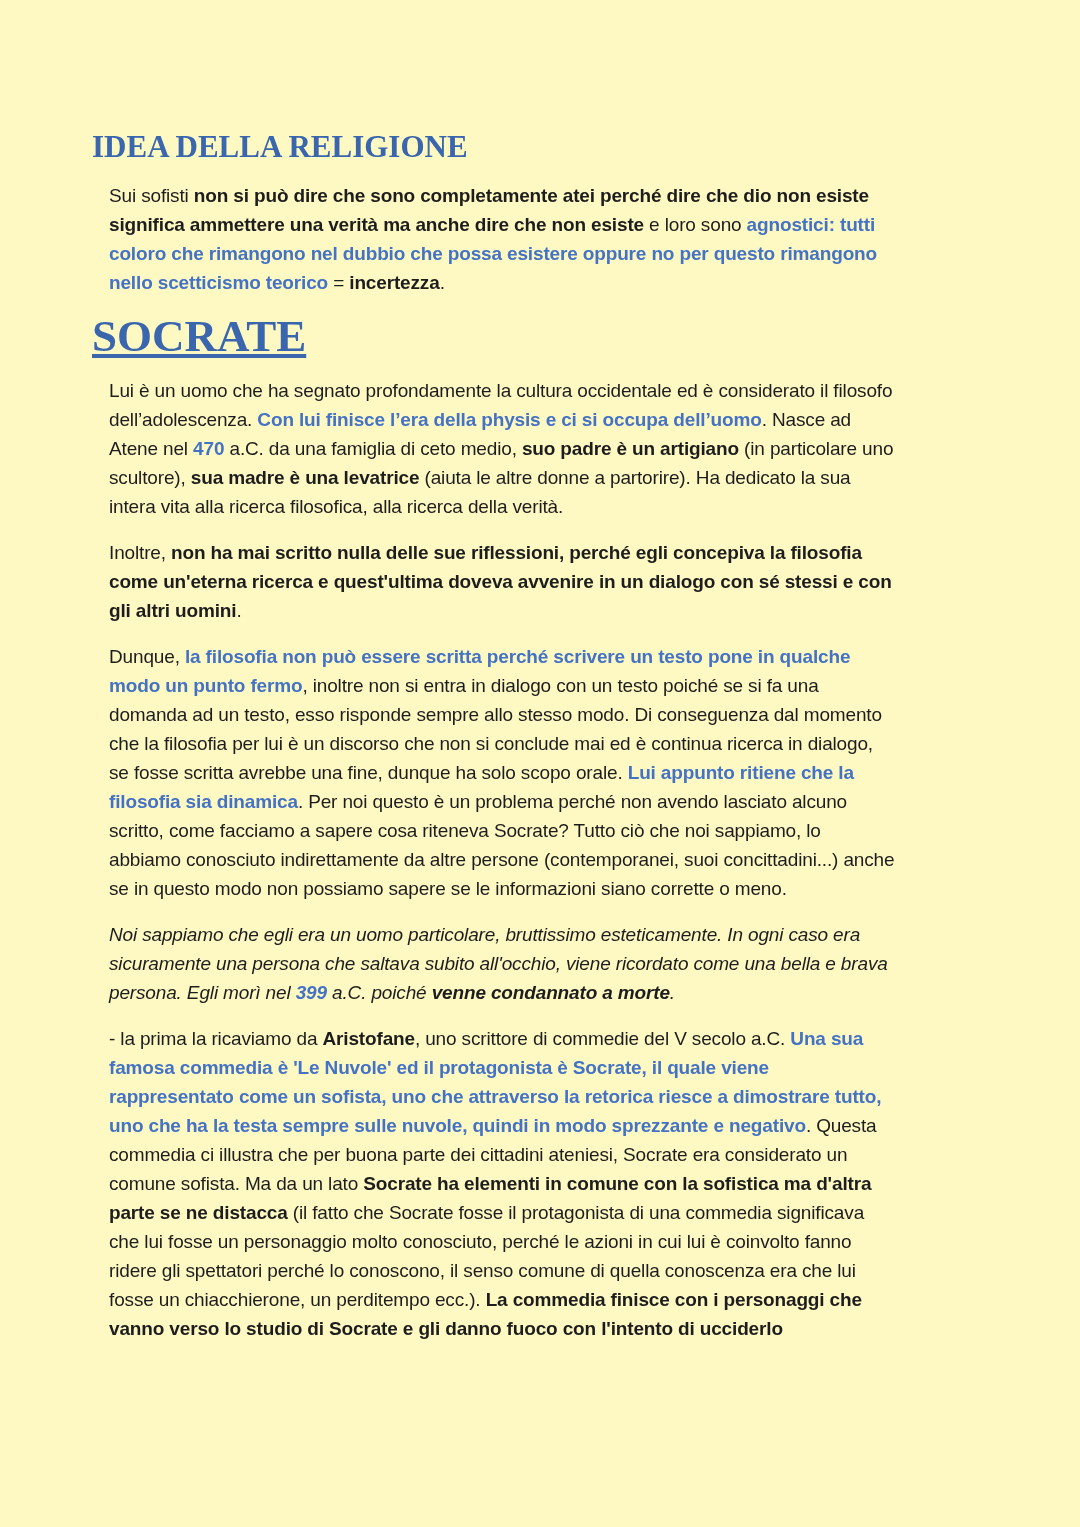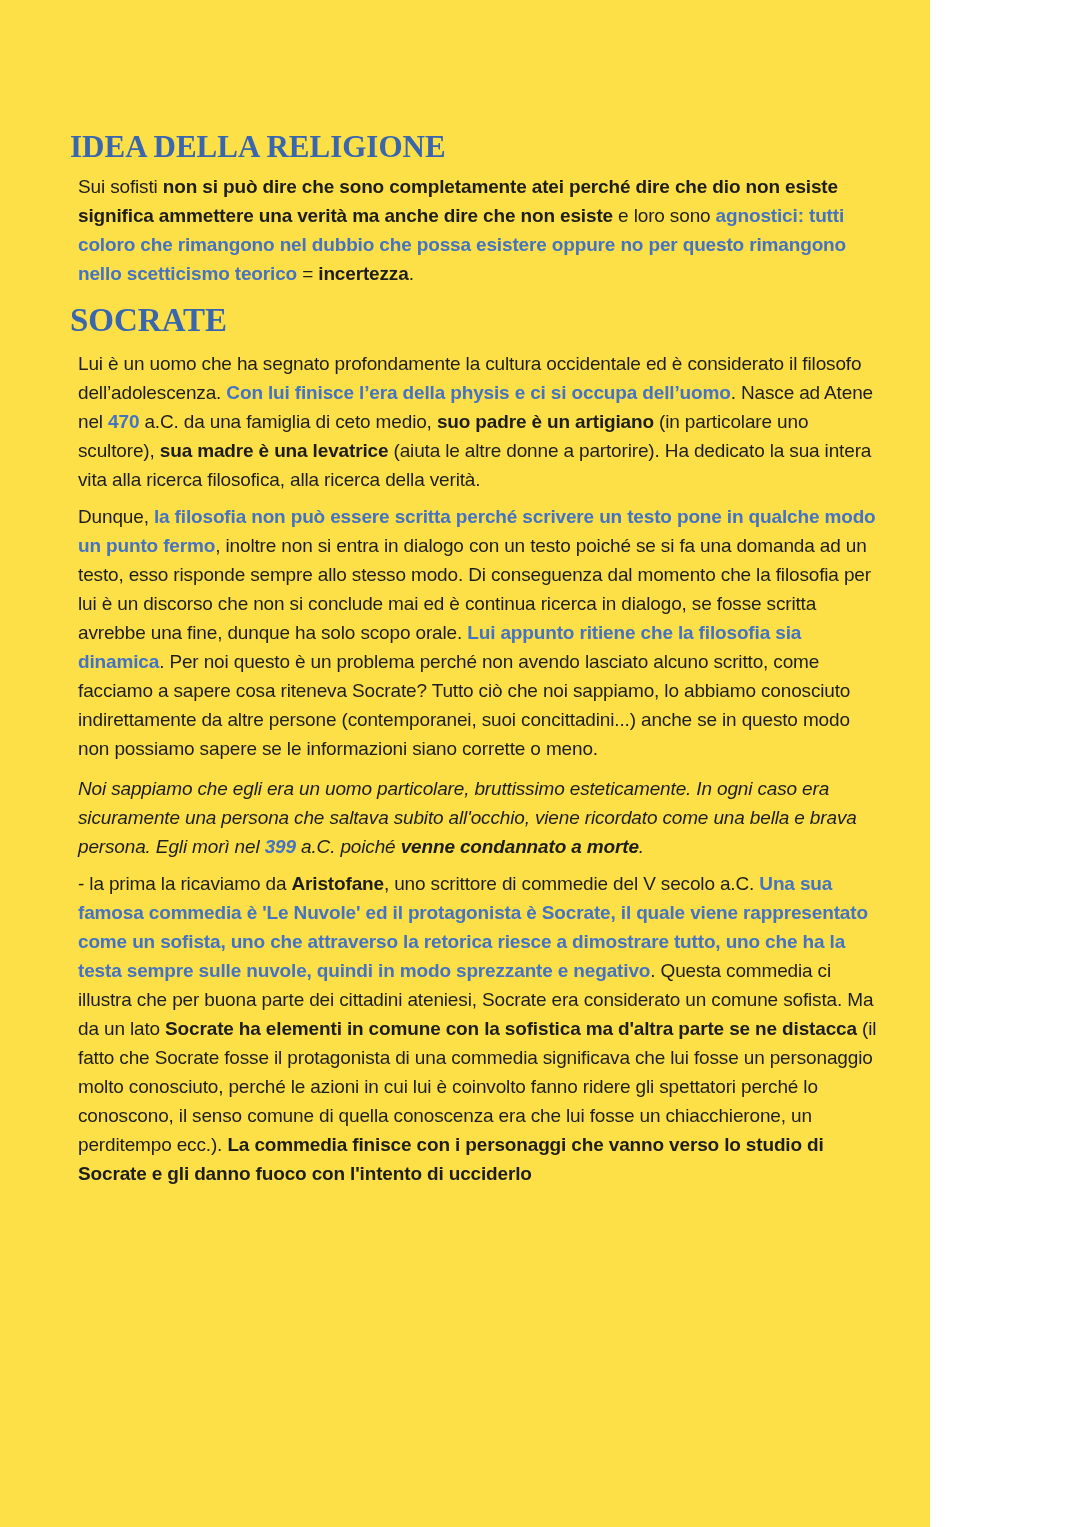--- a/index.html
+++ b/index.html
@@ -2,50 +2,51 @@
 <html><head>
 <meta charset="utf-8">
 <style>
   html, body {
     margin: 0;
     padding: 0;
     background: #ffffff;
   }
   .page {
     position: relative;
-    width: 930px;
+    width: 1080px;
     height: 1527px;
-    background: #fde047;
+    background: #fef9c3;
     box-sizing: border-box;
-    padding: 131px 128px 0 70px;
+    padding: 131px 128px 0 92px;
     overflow: hidden;
     font-family: "Liberation Sans", sans-serif;
   }
   .content {
     width: 822px;
   }
   h1.h-small {
     font-family: "Liberation Serif", serif;
     font-weight: 700;
     font-size: 31px;
     line-height: 1.05;
     color: #3a66ae;
     margin: 0 0 8px 0;
     letter-spacing: 0px;
   }
   h1.h-large {
     font-family: "Liberation Serif", serif;
     font-weight: 700;
-    font-size: 33px;
+    font-size: 45px;
     line-height: 1.0;
     color: #3a66ae;
     margin: 16px 0 12px 0;
+    text-decoration: underline;
   }
   p.para {
-    margin: 8px;
+    margin: 17px;
     font-size: 19px;
     line-height: 29px;
     color: #1d1d1d;
     letter-spacing: -0.15px;
     word-spacing: 0px;
   }
   p.para.spaced {
     margin-top: 11px;
     font-style: italic;
   }
@@ -63,20 +64,21 @@
       <h1 class="h-small">IDEA DELLA RELIGIONE</h1>
       <div class="paragraphs">
           <p class="para"><span class="run">Sui sofisti </span><span class="run bold">non si può dire che sono completamente atei perché dire che dio non esiste significa ammettere una verità ma anche dire che non esiste </span><span class="run">e loro sono </span><span class="run blue-bold">agnostici: tutti coloro che rimangono nel dubbio che possa esistere oppure no per questo rimangono nello scetticismo teorico </span><span class="run">= </span><span class="run bold">incertezza</span><span class="run">.</span></p>
         </div>
     </section>
 
     <section>
       <h1 class="h-large">SOCRATE</h1>
       <div class="paragraphs">
           <p class="para"><span class="run">Lui è un uomo che ha segnato profondamente la cultura occidentale ed è considerato il filosofo dell’adolescenza. </span><span class="run blue-bold">Con lui finisce l’era della physis e ci si occupa dell’uomo</span><span class="run">. </span><span class="run">Nasce ad Atene nel </span><span class="run blue-bold">470</span><span class="run"> a.C. da una famiglia di ceto medio, </span><span class="run bold">suo padre è un artigiano </span><span class="run">(in particolare uno scultore), </span><span class="run bold">sua madre è una levatrice </span><span class="run">(aiuta le altre donne a partorire). Ha dedicato la sua intera vita alla ricerca filosofica, alla ricerca della verità.</span></p>
+          <p class="para"><span class="run">Inoltre, </span><span class="run bold">non ha mai scritto nulla delle sue riflessioni, perché egli concepiva la filosofia come un'eterna ricerca e quest'ultima doveva avvenire in un dialogo con sé stessi e con gli altri uomini</span><span class="run">.</span></p>
           <p class="para"><span class="run">Dunque, </span><span class="run blue-bold">la filosofia non può essere scritta perché scrivere un testo pone in qualche modo un punto fermo</span><span class="run">, inoltre non si entra in dialogo con un testo poiché se si fa una domanda ad un testo, esso risponde sempre allo stesso modo. Di conseguenza dal momento che la filosofia per lui è un discorso che non si conclude mai ed è continua ricerca in dialogo, se fosse scritta avrebbe una fine, dunque ha solo scopo orale. </span><span class="run blue-bold">Lui appunto ritiene che la filosofia sia dinamica</span><span class="run">. Per noi questo è un problema perché non avendo lasciato alcuno scritto, come facciamo a sapere cosa riteneva Socrate? Tutto ciò che noi sappiamo, lo abbiamo conosciuto indirettamente da altre persone (contemporanei, suoi concittadini...) anche se in questo modo non possiamo sapere se le informazioni siano corrette o meno.</span></p>
           <p class="para spaced"><span class="run">Noi sappiamo che egli era un uomo particolare, bruttissimo esteticamente. In ogni caso era sicuramente una persona che saltava subito all'occhio, viene ricordato come una bella e brava persona. Egli morì nel </span><span class="run blue-bold">399</span><span class="run"> a.C. poiché </span><span class="run bold">venne condannato a morte</span><span class="run">.</span></p>
           <p class="para"><span class="run">- la prima la ricaviamo da </span><span class="run bold">Aristofane</span><span class="run">, uno scrittore di commedie del V secolo a.C. </span><span class="run blue-bold">Una sua famosa commedia è 'Le Nuvole' ed il protagonista è Socrate, il quale viene rappresentato come un sofista, uno che attraverso la retorica riesce a dimostrare tutto, uno che ha la testa sempre sulle nuvole, quindi in modo sprezzante e negativo</span><span class="run">. Questa commedia ci illustra che per buona parte dei cittadini ateniesi, Socrate era considerato un comune sofista. Ma da un lato </span><span class="run bold">Socrate ha elementi in comune con la sofistica ma d'altra parte se ne distacca </span><span class="run">(il fatto che Socrate fosse il protagonista di una commedia significava che lui fosse un personaggio molto conosciuto, perché le azioni in cui lui è coinvolto fanno ridere gli spettatori perché lo conoscono, il senso comune di quella conoscenza era che lui fosse un chiacchierone, un perditempo ecc.). </span><span class="run bold">La commedia finisce con i personaggi che vanno verso lo studio di Socrate e gli danno fuoco con l'intento di ucciderlo</span></p>
         </div>
     </section>
 
   </div>
 </div>
 
 </body></html>

